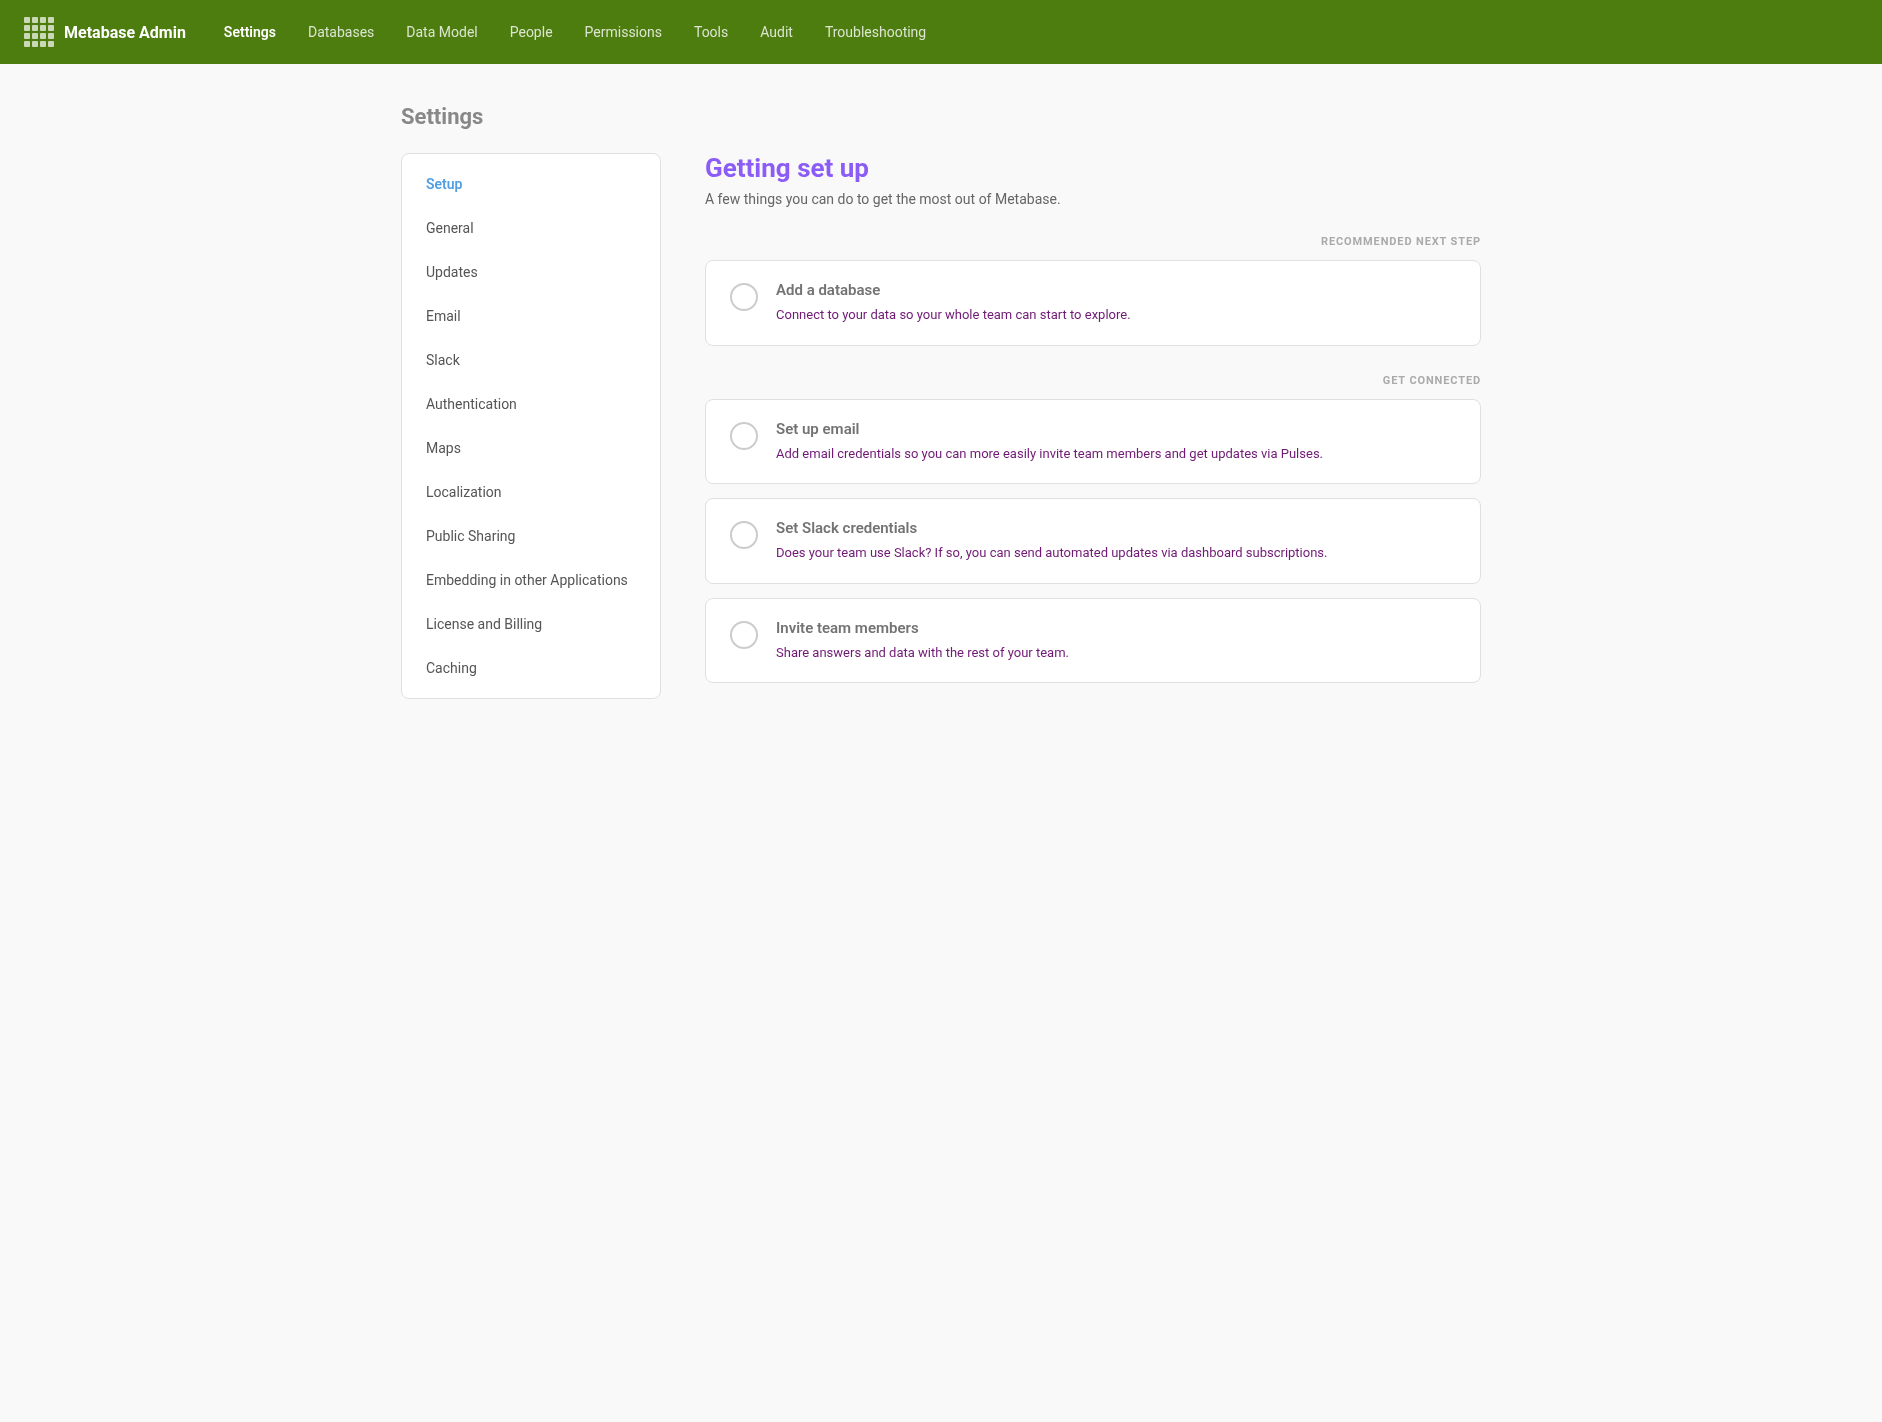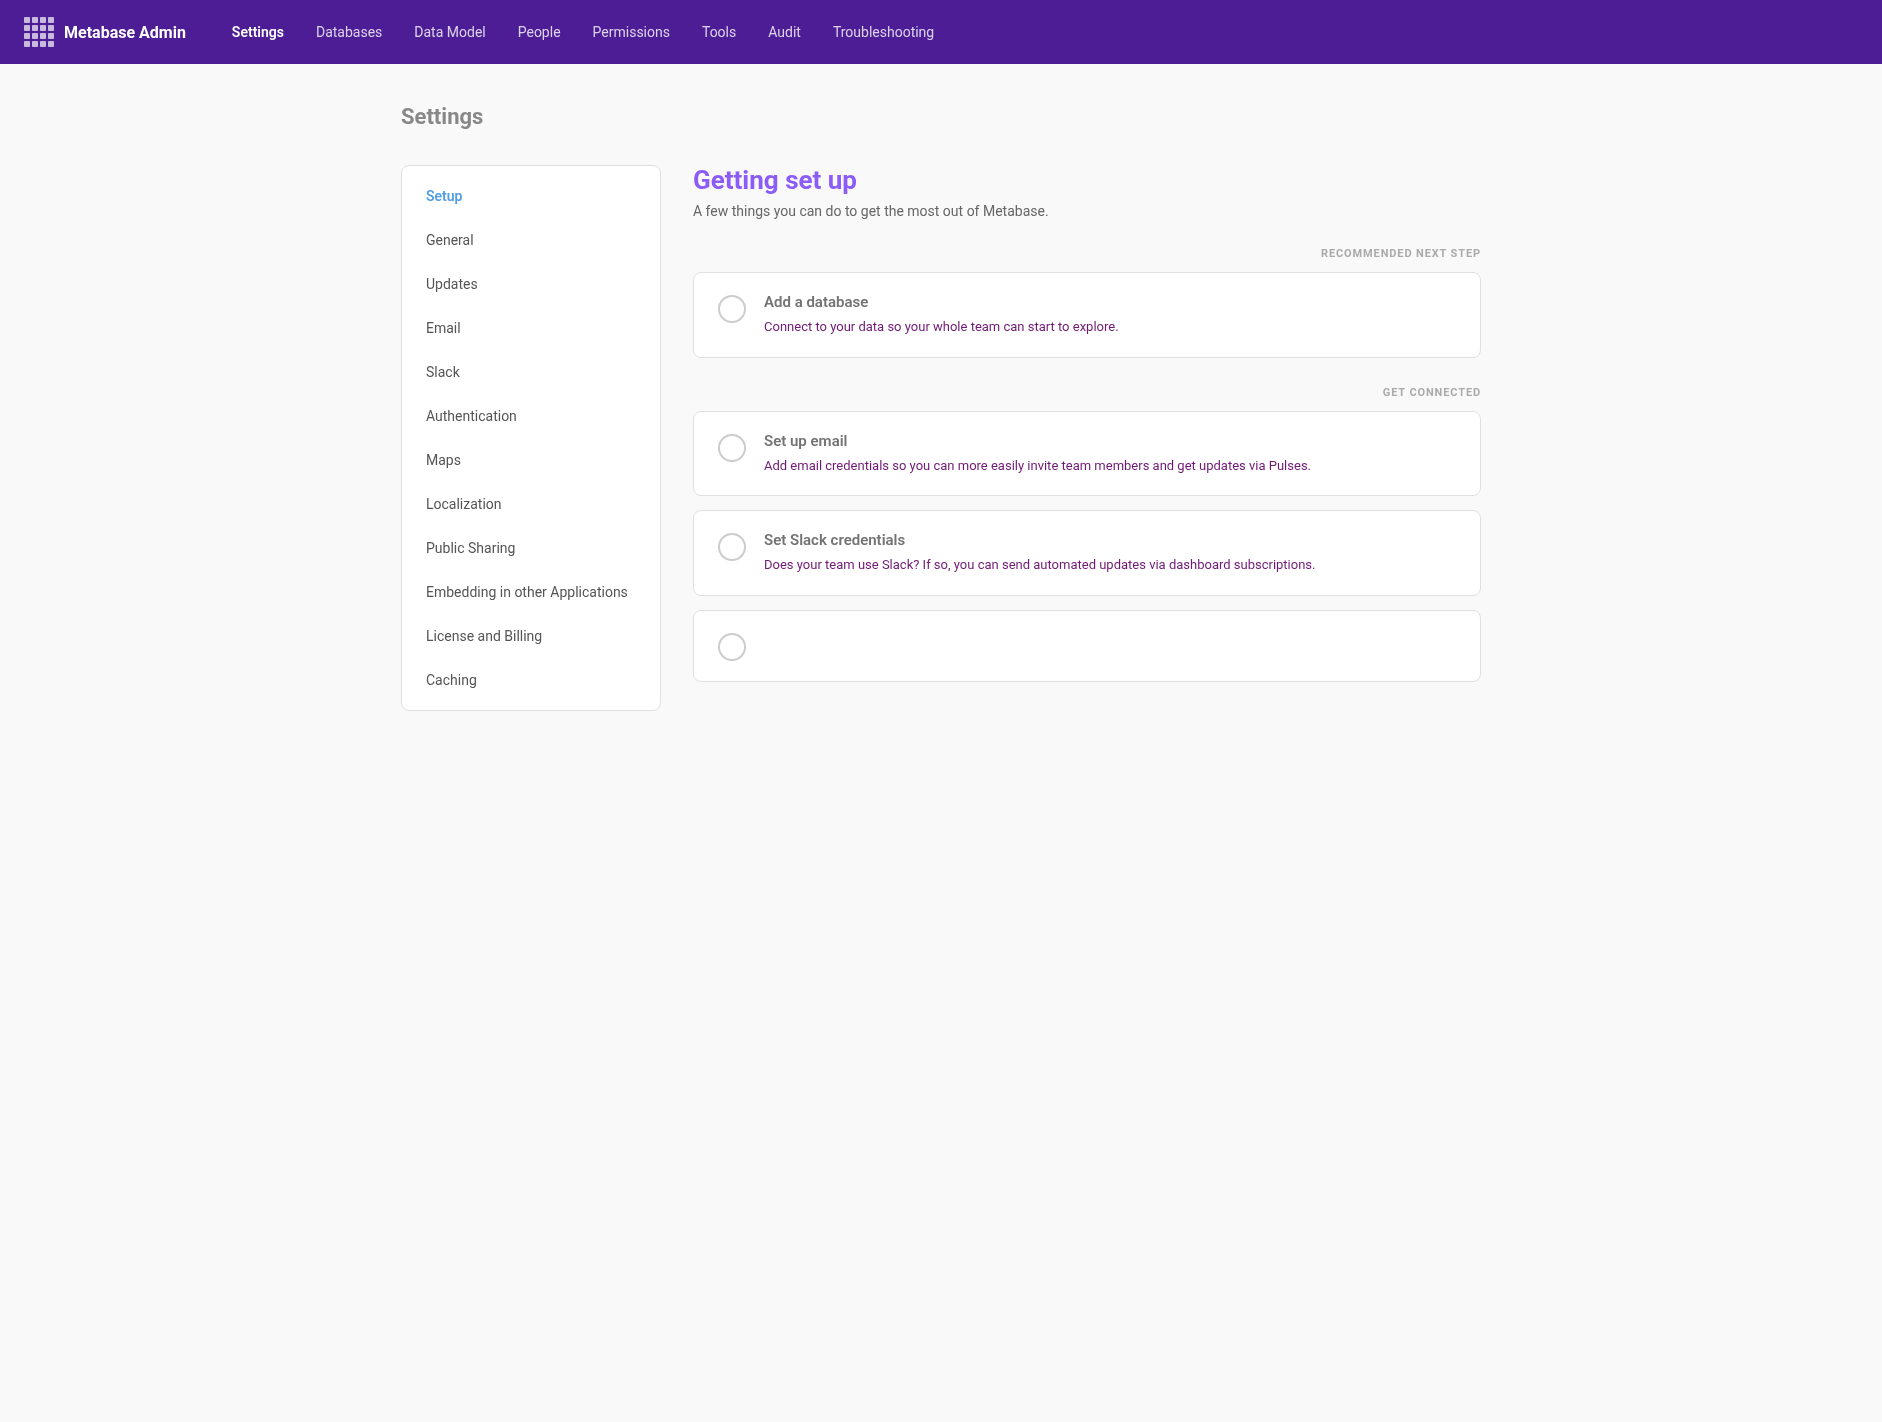--- a/index.html
+++ b/index.html
@@ -4,26 +4,26 @@
   <style>
     * { box-sizing: border-box; margin: 0; padding: 0; }
     body {
       font-family: -apple-system, BlinkMacSystemFont, "Segoe UI", Roboto, sans-serif;
       background: #f9f9f9;
       color: #333;
     }
 
     
     nav {
-      background: #4c1d95;
+      background: #4d7c0f;
       display: flex;
       align-items: center;
       padding: 0 24px;
       height: 64px;
-      gap: 12px;
+      gap: 4px;
     }
     .nav-brand {
       display: flex;
       align-items: center;
       gap: 10px;
       color: #fff;
       font-weight: 700;
       font-size: 16px;
       margin-right: 20px;
       white-space: nowrap;
@@ -62,22 +62,21 @@
     }
     .page-title {
       font-size: 22px;
       font-weight: 700;
       color: #888;
       margin-bottom: 24px;
     }
 
     .content-area {
       display: flex;
-      gap: 32px;
-      margin-top: 12px;
+      gap: 44px;
     }
 
     
     .sidebar {
       width: 260px;
       flex-shrink: 0;
       background: #fff;
       border: 1px solid #e0e0e0;
       border-radius: 8px;
       padding: 8px 0;
@@ -244,19 +243,23 @@
             </div>
             <div class="card">
               <div class="card-radio"></div>
               <div class="card-body">
                 <div class="card-title">Set Slack credentials</div>
                 <div class="card-desc">Does your team use Slack? If so, you can send automated updates via dashboard subscriptions.</div>
               </div>
             </div>
             <div class="card">
               <div class="card-radio"></div>
+              <div class="card-body">
+                <div class="card-title">Invite team members</div>
+                <div class="card-desc">Share answers and data with the rest of your team.</div>
+              </div>
             </div>
           </div>
         </div>
     </div>
 
   </div>
 </div>
 
 </body></html>

